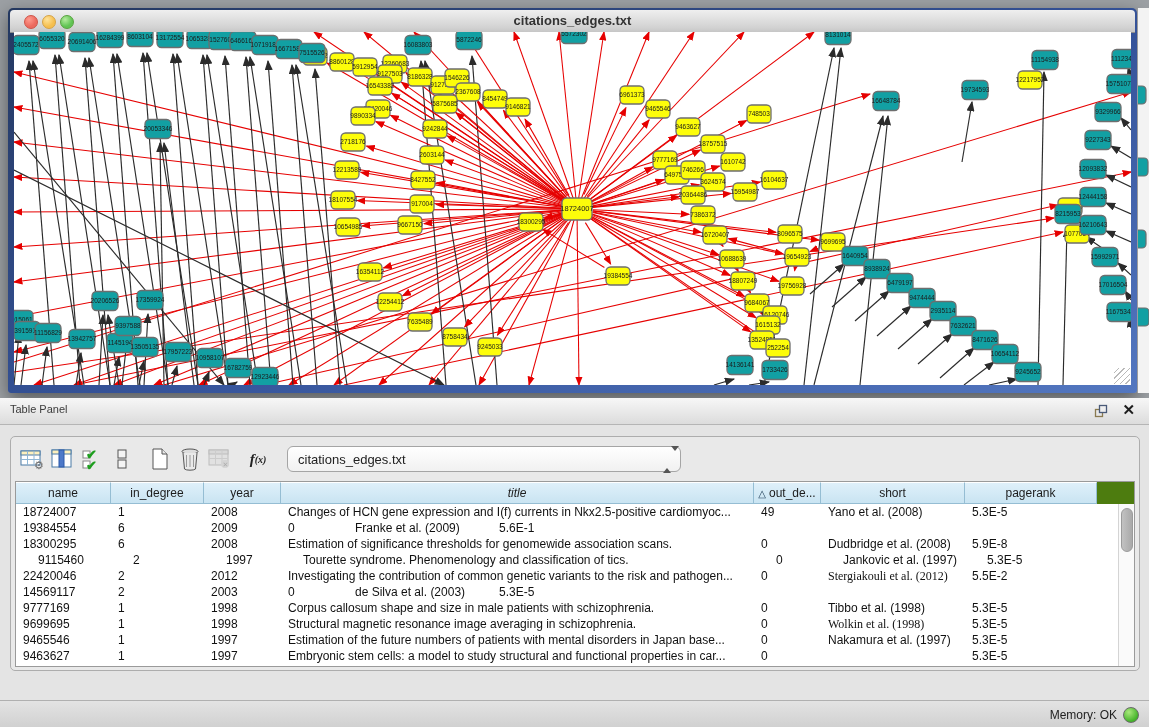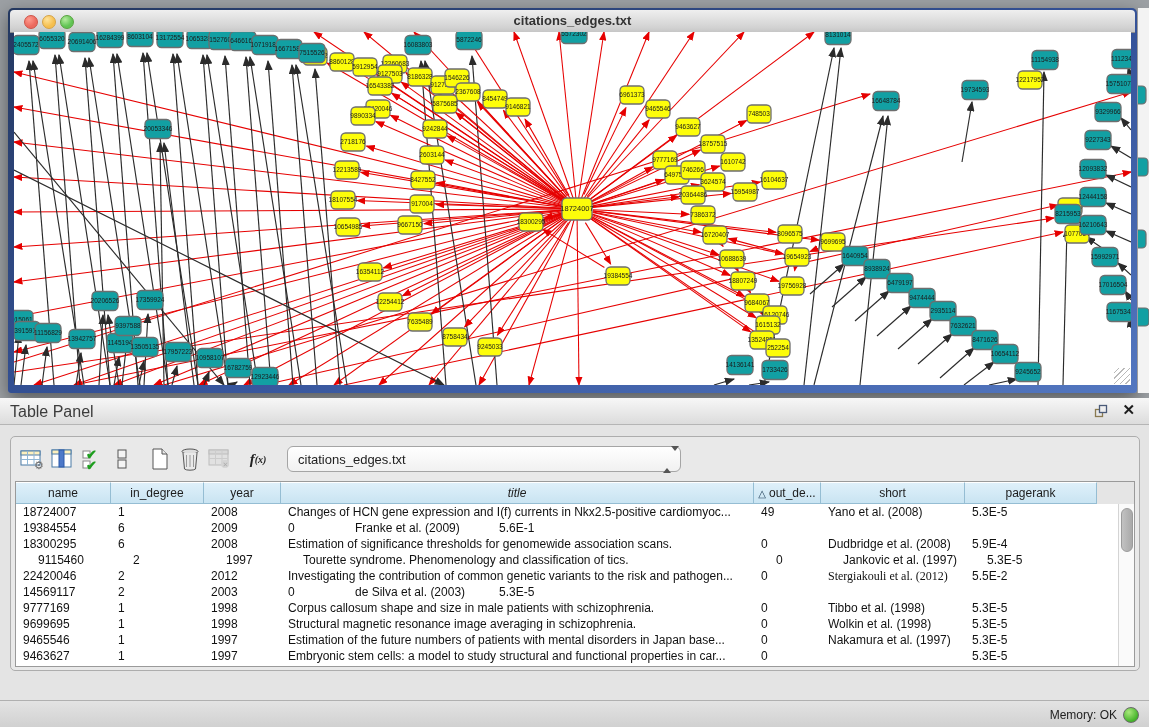--- a/index.html
+++ b/index.html
@@ -23,21 +23,21 @@
     background:#fff;overflow:hidden;}
   #resize-grip{position:absolute;right:1px;bottom:1px;width:16px;height:16px;
     background:repeating-linear-gradient(135deg,transparent 0 3px,#b9b9b9 3px 4px);}
   
   #right-strip{position:absolute;left:1137px;top:8px;width:12px;height:385px;
     background:#f3f3f3;border-left:1px solid #9c9c9c;overflow:hidden;}
   
   #table-panel{position:absolute;left:0;top:398px;width:1149px;height:302px;background:#e4e4e4;}
   #panel-titlebar{position:absolute;left:0;top:0;width:100%;height:26px;
     background:linear-gradient(#f7f7f7,#dcdcdc);border-bottom:1px solid #b5b5b5;}
-  #panel-title{position:absolute;left:10px;top:5px;font-size:16px;color:#3c3c3c;}
+  #panel-title{position:absolute;left:10px;top:5px;font-size:11px;color:#3c3c3c;}
   #float-icon{position:absolute;right:40px;top:5px;width:16px;height:16px;cursor:pointer;}
   #close-icon{position:absolute;right:14px;top:3px;font-size:15px;font-weight:700;color:#1d1d1d;cursor:pointer;}
   #panel-box{position:absolute;left:10px;top:38px;width:1128px;height:233px;
     background:#e9e9e9;border:1px solid #adadad;border-radius:5px;}
   
   #toolbar{position:absolute;left:6px;top:6px;height:32px;right:6px;display:flex;align-items:center;}
   .tbtn{width:30px;height:28px;display:flex;align-items:center;justify-content:center;cursor:pointer;}
   .tbtn.gap{margin-left:8px;}
   .fx{font-family:"Liberation Serif",serif;font-style:italic;font-weight:700;font-size:15px;color:#222;}
   .fx small{font-size:10px;}
@@ -46,21 +46,21 @@
     display:flex;align-items:center;}
   #combo-value{margin-left:10px;font-size:13px;color:#222;}
   #combo-spinner{position:absolute;right:8px;top:4px;width:9px;height:16px;}
   #combo-spinner .up{width:0;height:0;border-left:4px solid transparent;border-right:4px solid transparent;
     border-bottom:5px solid #555;margin-bottom:2px;}
   #combo-spinner .dn{width:0;height:0;border-left:4px solid transparent;border-right:4px solid transparent;
     border-top:5px solid #555;}
   
   #data-table{position:absolute;left:4px;top:44px;width:1118px;height:184px;background:#fff;
     border:1px solid #9a9a9a;overflow:hidden;}
-  #thead{display:flex;height:22px;background:#e5e5e5;}
+  #thead{display:flex;height:22px;background:#4d7c0f;}
   .th{box-sizing:border-box;height:22px;background:linear-gradient(#dff0fa,#c9e4f2);
     border-right:1px solid #95bdd3;border-bottom:1px solid #95bdd3;border-top:1px solid #fff;
     font-size:12px;color:#1c1c1c;display:flex;align-items:center;justify-content:center;cursor:pointer;}
   .sort-tri{font-size:10px;color:#24435c;margin-right:3px;}
   .tr{display:flex;height:16px;align-items:center;cursor:default;}
   .td{box-sizing:border-box;padding-left:7px;font-size:12px;color:#111;white-space:nowrap;overflow:hidden;}
   #vscroll{position:absolute;right:0;top:22px;bottom:0;width:15px;background:#fafafa;border-left:1px solid #d4d4d4;}
   #vthumb{position:absolute;left:2px;top:4px;width:10px;height:42px;border-radius:6px;
     background:linear-gradient(90deg,#c2c2c2,#a9a9a9);border:1px solid #9b9b9b;}
   
@@ -635,21 +635,21 @@
             <div class="td" style="width: 144px;">Franke et al. (2009)</div>
             <div class="td" style="width: 132px;">5.6E-1</div>
           </div>
           <div class="tr">
             <div class="td" style="width: 95px;">18300295</div>
             <div class="td" style="width: 93px;">6</div>
             <div class="td" style="width: 77px;">2008</div>
             <div class="td" style="width: 473px;">Estimation of significance thresholds for genomewide association scans.</div>
             <div class="td" style="width: 67px;">0</div>
             <div class="td" style="width: 144px;">Dudbridge et al. (2008)</div>
-            <div class="td" style="width: 132px;">5.9E-4</div>
+            <div class="td" style="width: 132px;">5.9E-8</div>
           </div>
           <div class="tr">
             <div class="td" style="width: 95px; margin-left: 15px;">9115460</div>
             <div class="td" style="width: 93px;">2</div>
             <div class="td" style="width: 77px;">1997</div>
             <div class="td" style="width: 473px;">Tourette syndrome. Phenomenology and classification of tics.</div>
             <div class="td" style="width: 67px;">0</div>
             <div class="td" style="width: 144px;">Jankovic et al. (1997)</div>
             <div class="td" style="width: 132px;">5.3E-5</div>
           </div>
@@ -678,21 +678,21 @@
             <div class="td" style="width: 67px;">0</div>
             <div class="td" style="width: 144px;">Tibbo et al. (1998)</div>
             <div class="td" style="width: 132px;">5.3E-5</div>
           </div>
           <div class="tr">
             <div class="td" style="width: 95px;">9699695</div>
             <div class="td" style="width: 93px;">1</div>
             <div class="td" style="width: 77px;">1998</div>
             <div class="td" style="width: 473px;">Structural magnetic resonance image averaging in schizophrenia.</div>
             <div class="td" style="width: 67px;">0</div>
-            <div class="td" style="width: 144px;">Wolkin et al. (1998)</div>
+            <div class="td" style="width: 144px; font-family: Liberation Serif, serif;">Wolkin et al. (1998)</div>
             <div class="td" style="width: 132px;">5.3E-5</div>
           </div>
           <div class="tr">
             <div class="td" style="width: 95px;">9465546</div>
             <div class="td" style="width: 93px;">1</div>
             <div class="td" style="width: 77px;">1997</div>
             <div class="td" style="width: 473px;">Estimation of the future numbers of patients with mental disorders in Japan base...</div>
             <div class="td" style="width: 67px;">0</div>
             <div class="td" style="width: 144px;">Nakamura et al. (1997)</div>
             <div class="td" style="width: 132px;">5.3E-5</div>

